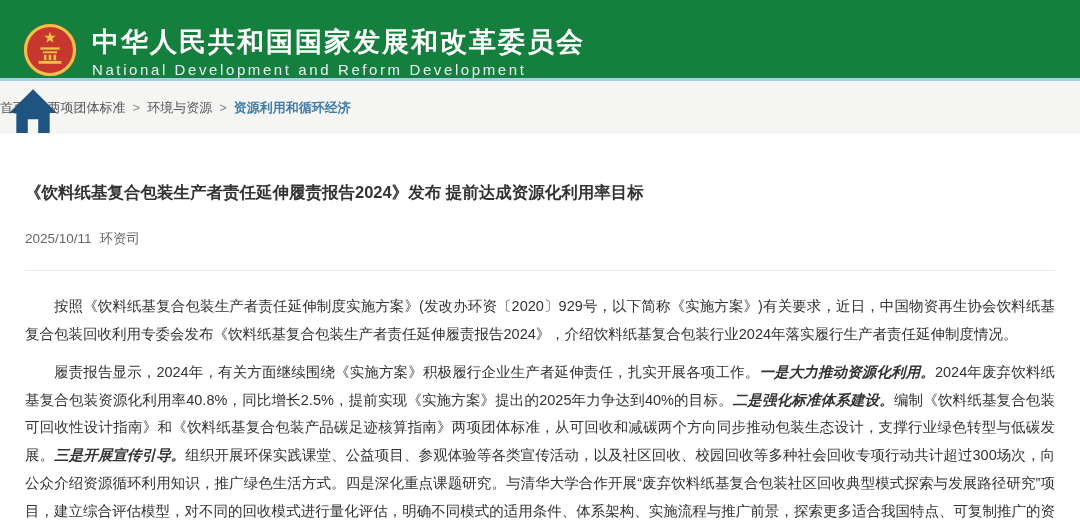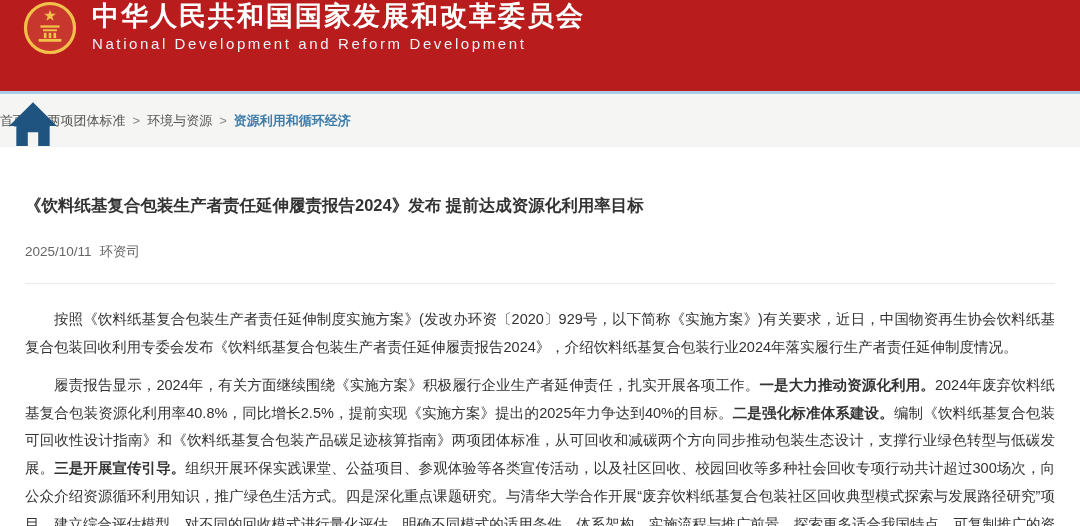--- a/index.html
+++ b/index.html
@@ -7,24 +7,24 @@
   body {
     font-family: "Liberation Sans", "DejaVu Sans", sans-serif;
     background: #ffffff;
     color: #333;
     width: 1080px;
     min-height: 526px;
     overflow: hidden;
   }
   
   .site-header {
-    height: 91px;
-    background: #b91c1c;
+    height: 78px;
+    background: #15803d;
     display: flex;
-    align-items: flex-start;
+    align-items: flex-end;
     padding-left: 22px;
   }
   .emblem {
     width: 56px;
     height: 56px;
     flex: 0 0 auto;
     margin-right: 14px;
   }
   .header-titles { display: flex; flex-direction: column; }
   .header-title-cn {
@@ -89,21 +89,21 @@
     margin-top: 22px;
     font-size: 14.5px;
     line-height: 1.92;
     color: #333;
     text-align: justify;
   }
   .article-body p {
     text-indent: 2em;
     margin-bottom: 10px;
   }
-  .article-body .bold { font-weight: bold; }
+  .article-body .bold { font-weight: bold; font-style: italic; }
 </style>
 </head>
 <body>
 
 <header class="site-header">
   <svg class="emblem" viewBox="0 0 64 64" aria-hidden="true">
     <circle cx="32" cy="32" r="30" fill="#c8372d"></circle>
     <circle cx="32" cy="32" r="28" fill="none" stroke="#f2c14a" stroke-width="3.6"></circle>
     <polygon fill="#f2c14a" points="32,11 33.65,15.73 38.66,15.84 34.66,18.87 36.11,23.66 32,20.8 27.89,23.66 29.34,18.87 25.34,15.84 30.35,15.73"></polygon>
     <rect x="21" y="29" width="22" height="2.6" fill="#f2c14a"></rect>

